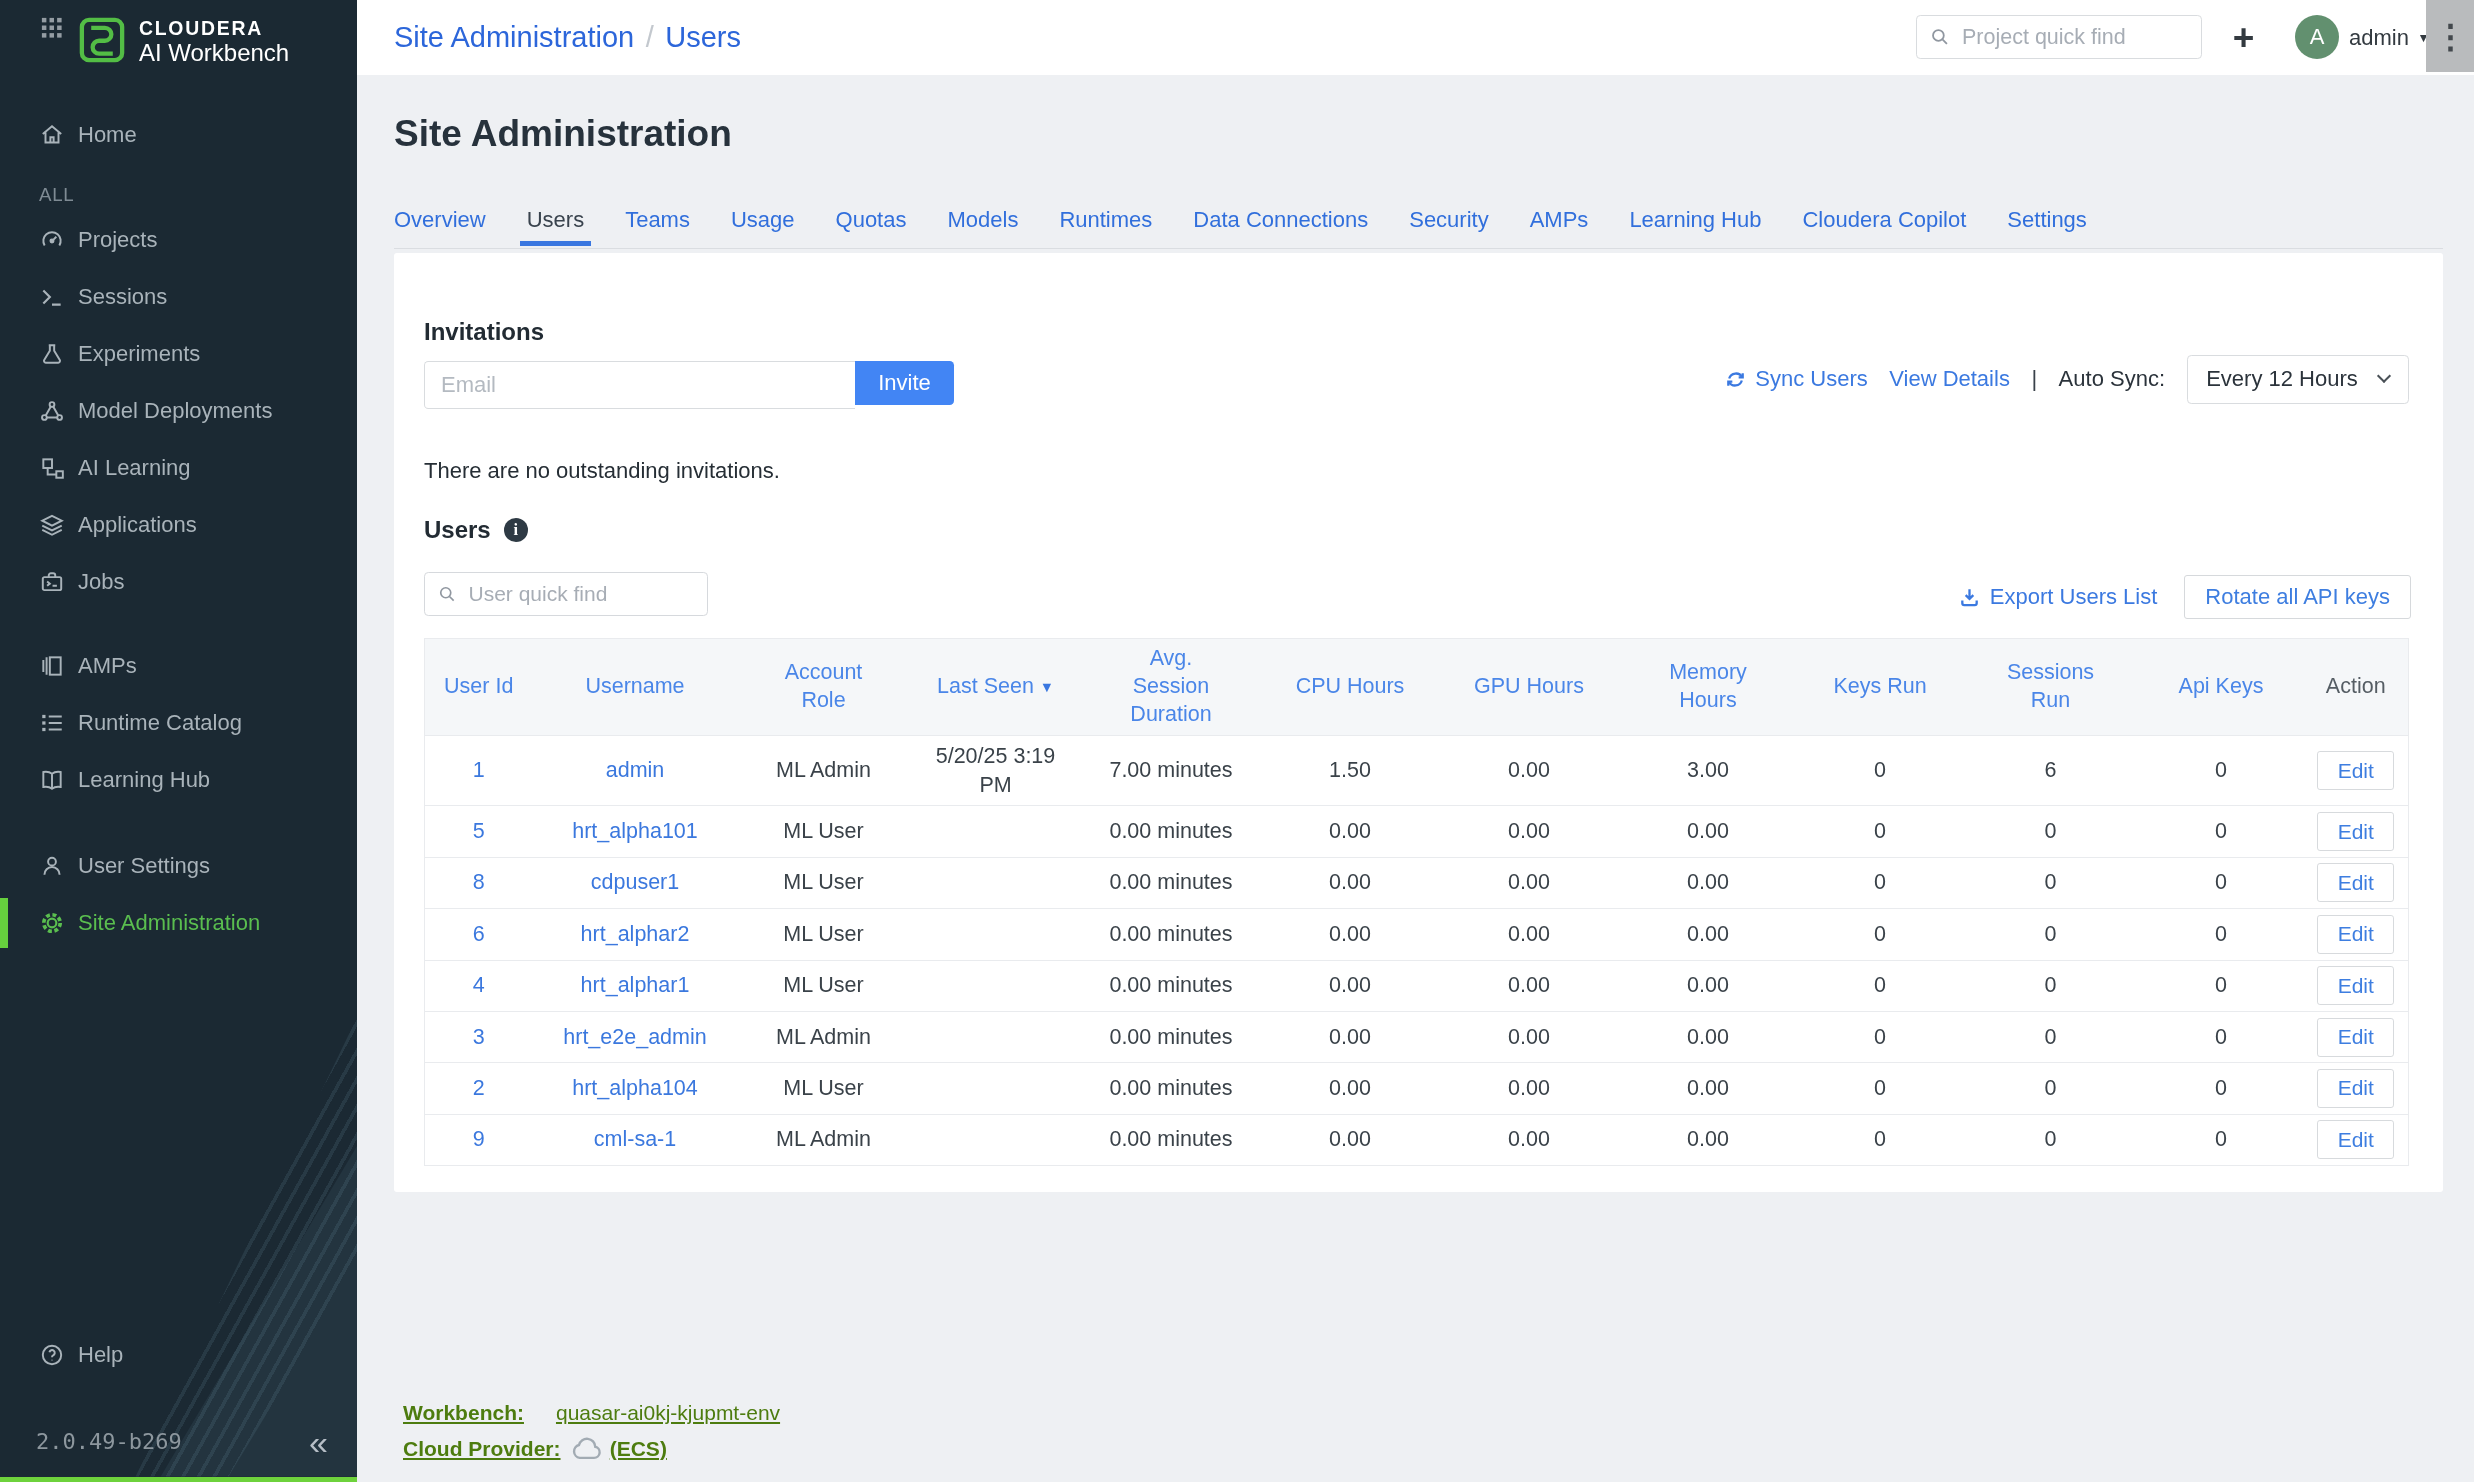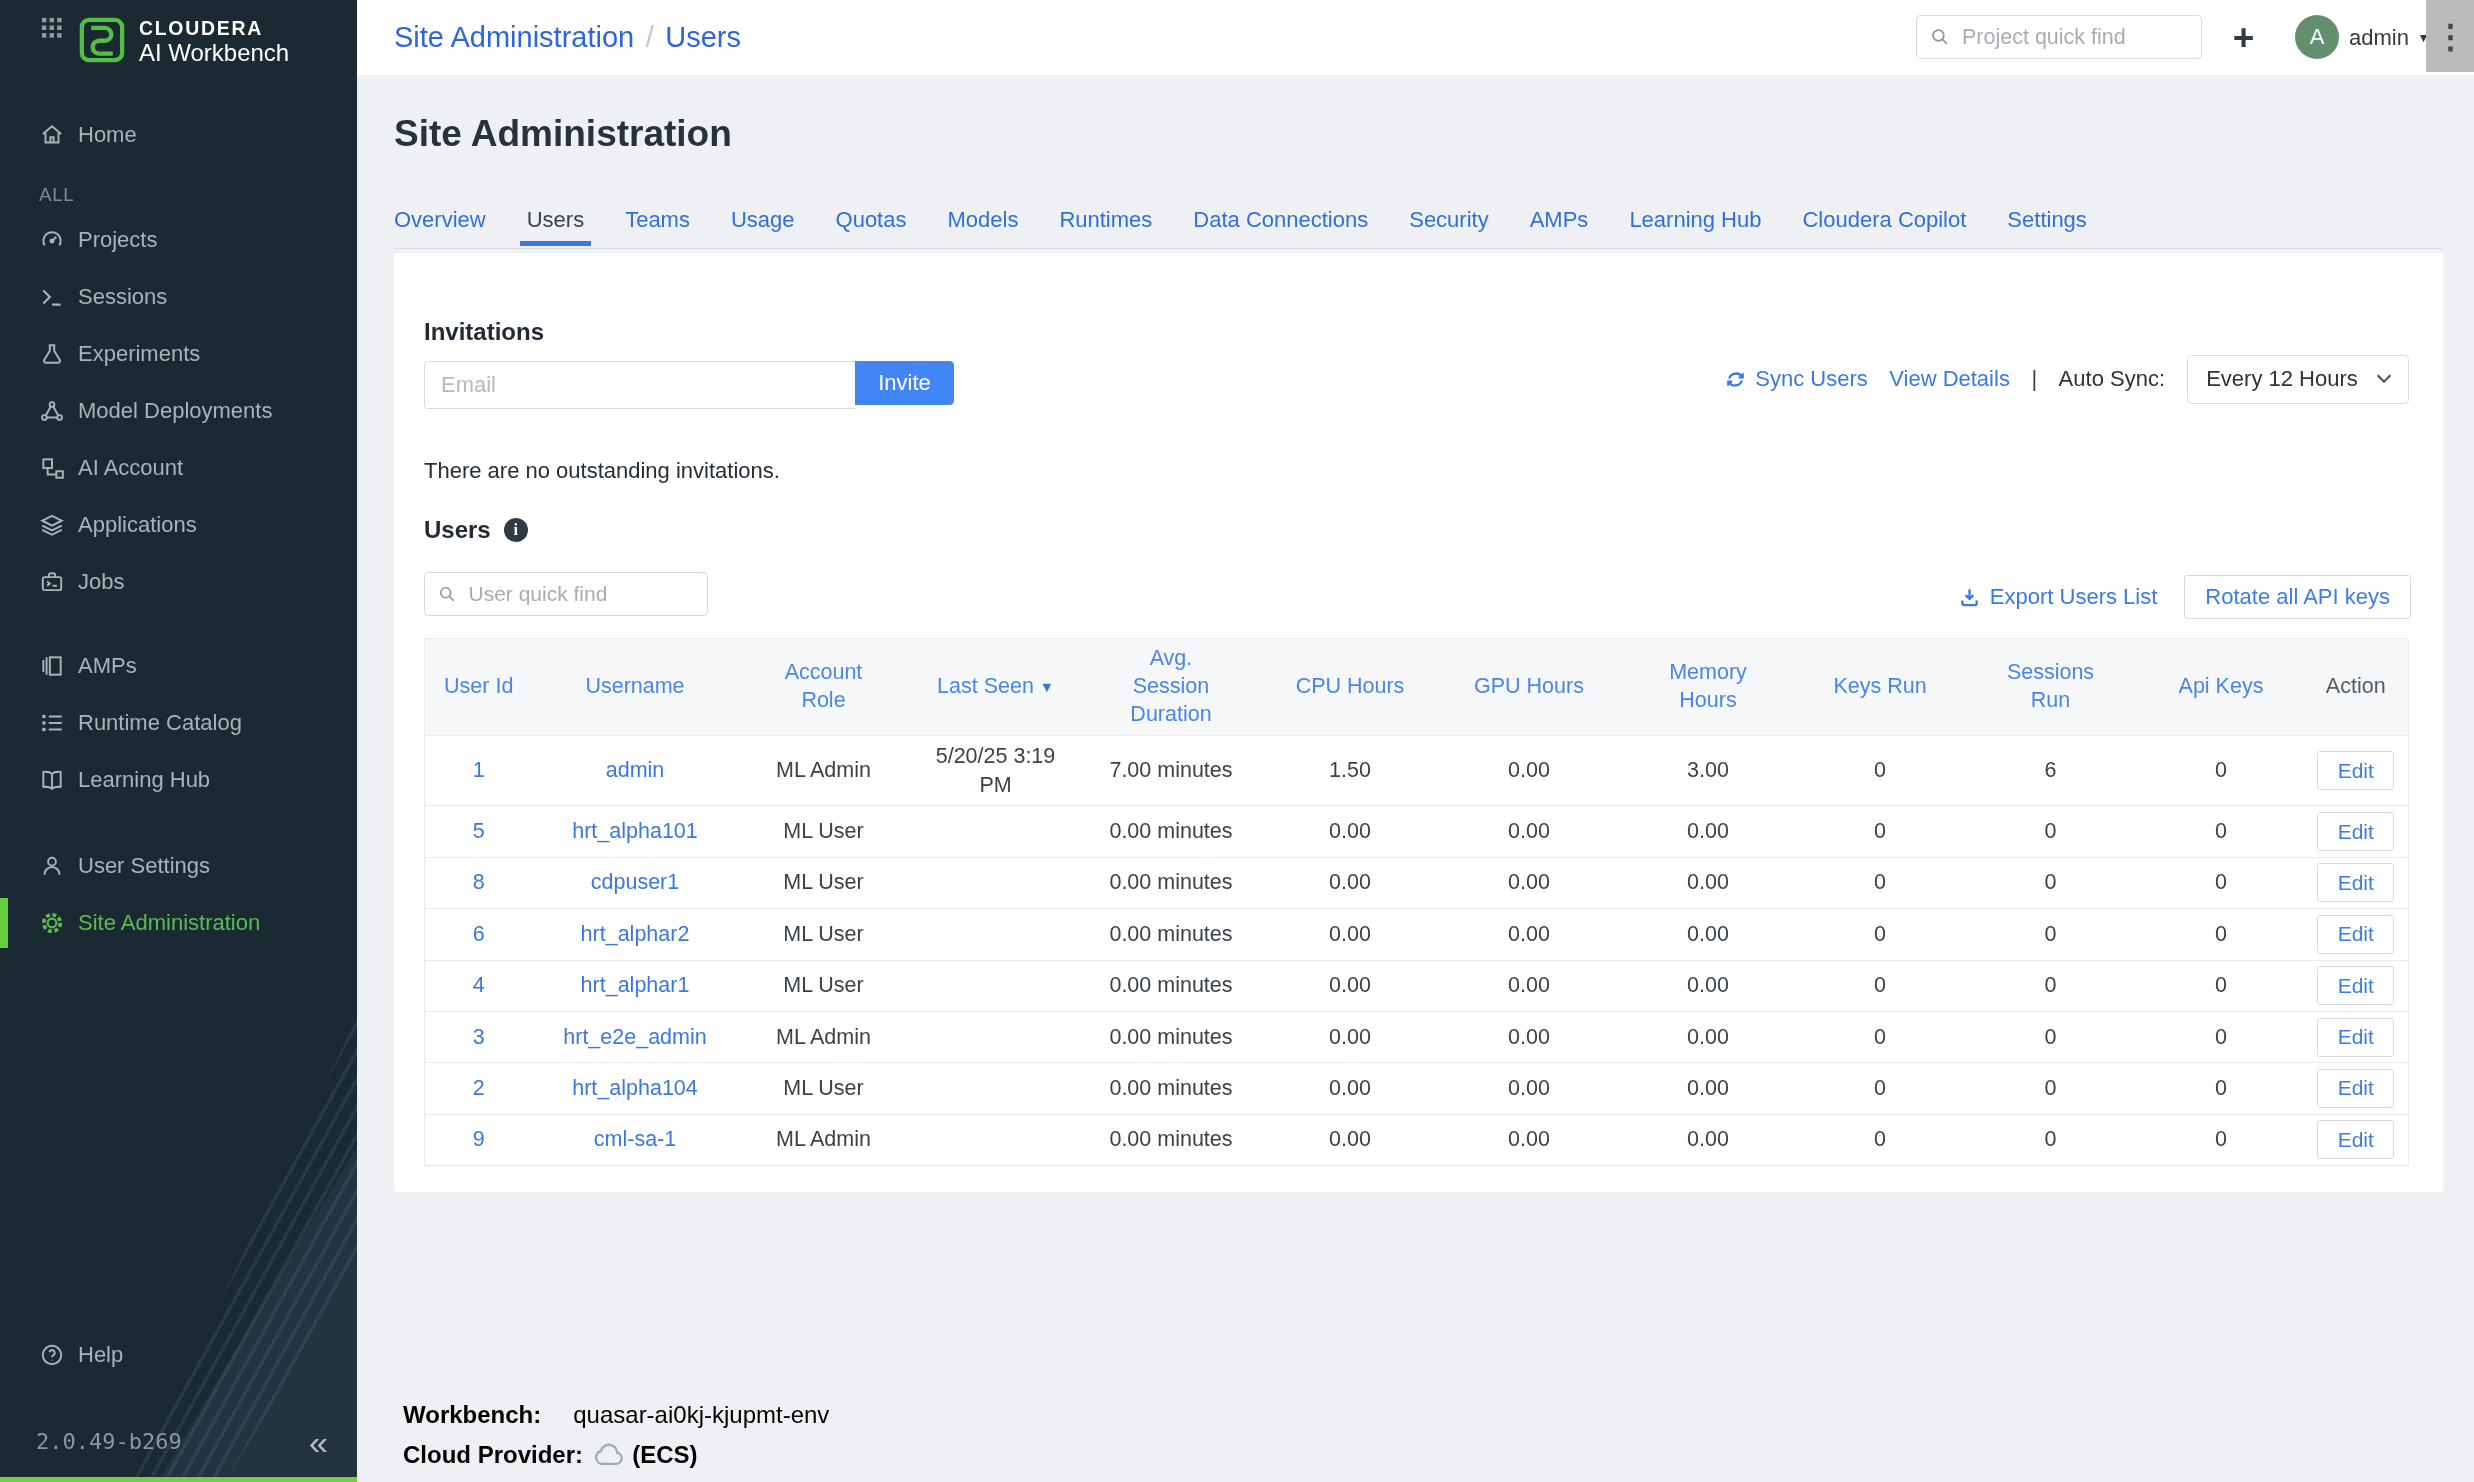--- a/index.html
+++ b/index.html
@@ -155,21 +155,21 @@
     padding:5.7px 7.2px; height:44px; line-height:1.35; border-top:0.7px solid #e9ebee;
   }
   .users-table tbody tr:first-child td { border-top:none; }
   .cell-link { color:#3b78de; text-decoration:none; cursor:pointer; }
   .edit-btn {
     padding:6.5px 19.4px; font-size:21px; color:#3e7ee0; background:#fff;
     border:1.4px solid #d7dadd; border-radius:2.9px; font-family:inherit; cursor:pointer;
   }
 
   
-  .footer-info { position:absolute; left:403px; top:1401px; color:#000000; font-size:24px; }
+  .footer-info { position:absolute; left:403px; top:1401px; color:#4d7c0f; font-size:21px;text-decoration:underline; }
   .frow { display:flex; align-items:center; margin-bottom:11.5px; }
   .flabel { font-weight:700; }
   .fvalue { margin-left:32px; }
   .cloud-ic { margin:0 7.2px 0 10px; }
 </style>
 </head>
 <body>
 
 <aside class="sidebar">
   <div class="logo-row">
@@ -248,21 +248,21 @@
       <span>Model Deployments</span>
     </div>
     <div class="side-item">
       <span class="ic">
         <svg width="26" height="26" viewBox="0 0 24 24" fill="none" stroke="currentColor" stroke-width="1.8">
             <rect x="4" y="4" width="8" height="8"></rect>
             <path d="M8 12v6h8"></path>
             <rect x="16" y="15" width="6" height="6"></rect>
           </svg>
       </span>
-      <span>AI Account</span>
+      <span>AI Learning</span>
     </div>
     <div class="side-item">
       <span class="ic">
         <svg width="26" height="26" viewBox="0 0 24 24" fill="none" stroke="currentColor" stroke-width="1.8">
             <path d="M12 3.5 21 8l-9 4.5L3 8Z"></path>
             <path d="M3 12.5l9 4.5 9-4.5M3 16.5l9 4.5 9-4.5"></path>
           </svg>
       </span>
       <span>Applications</span>
     </div>

